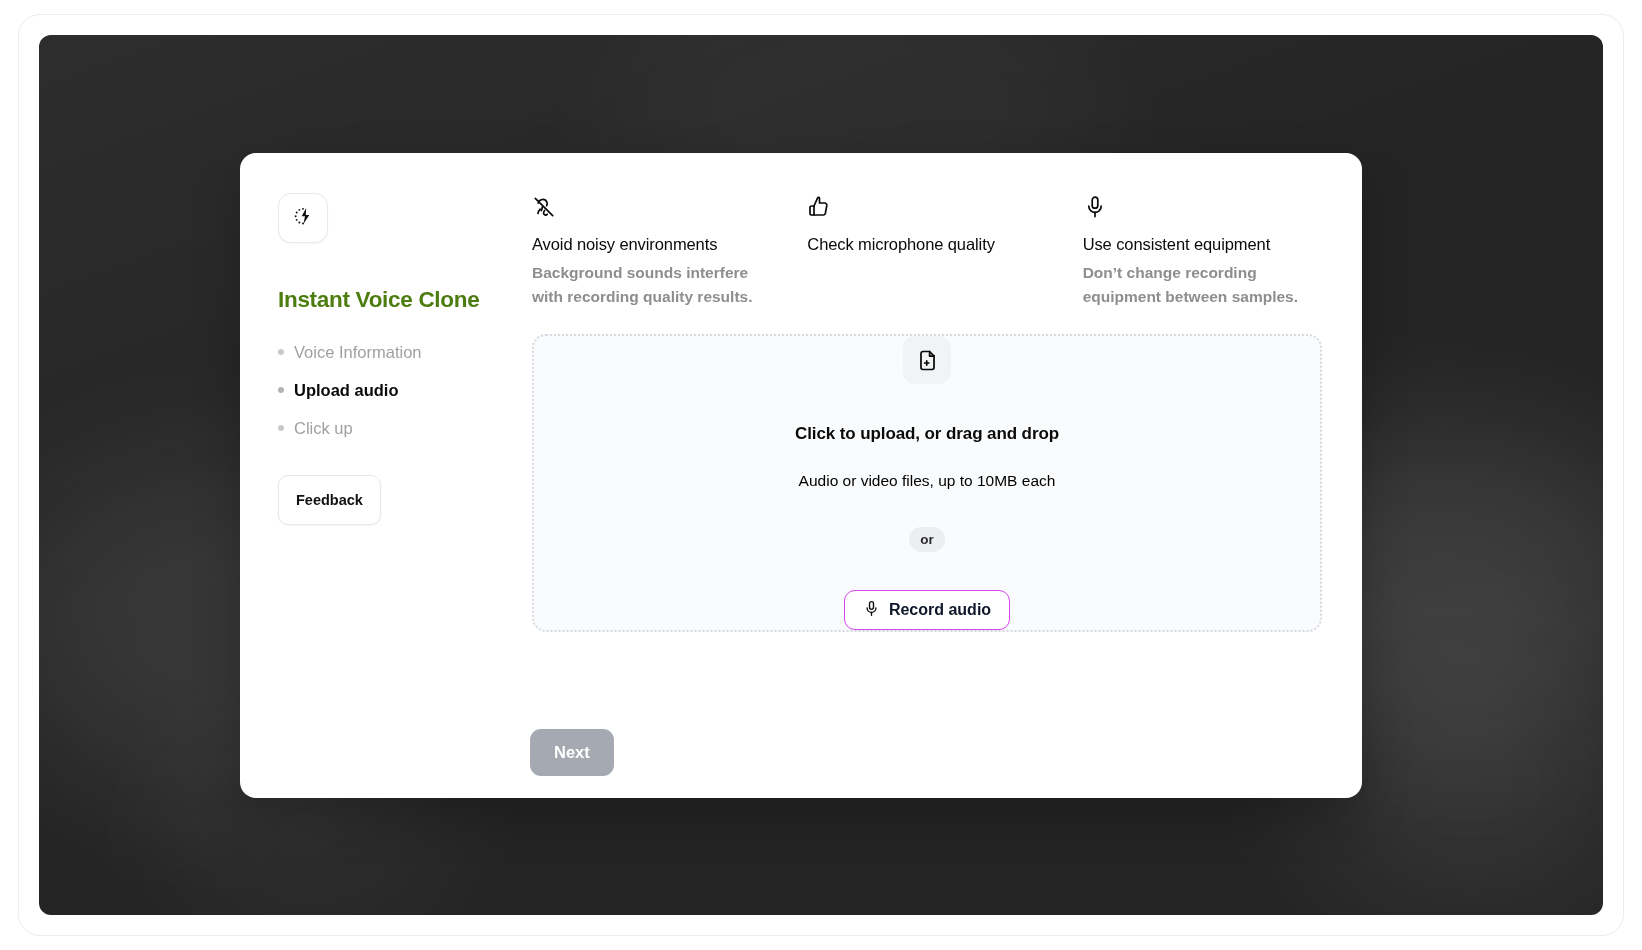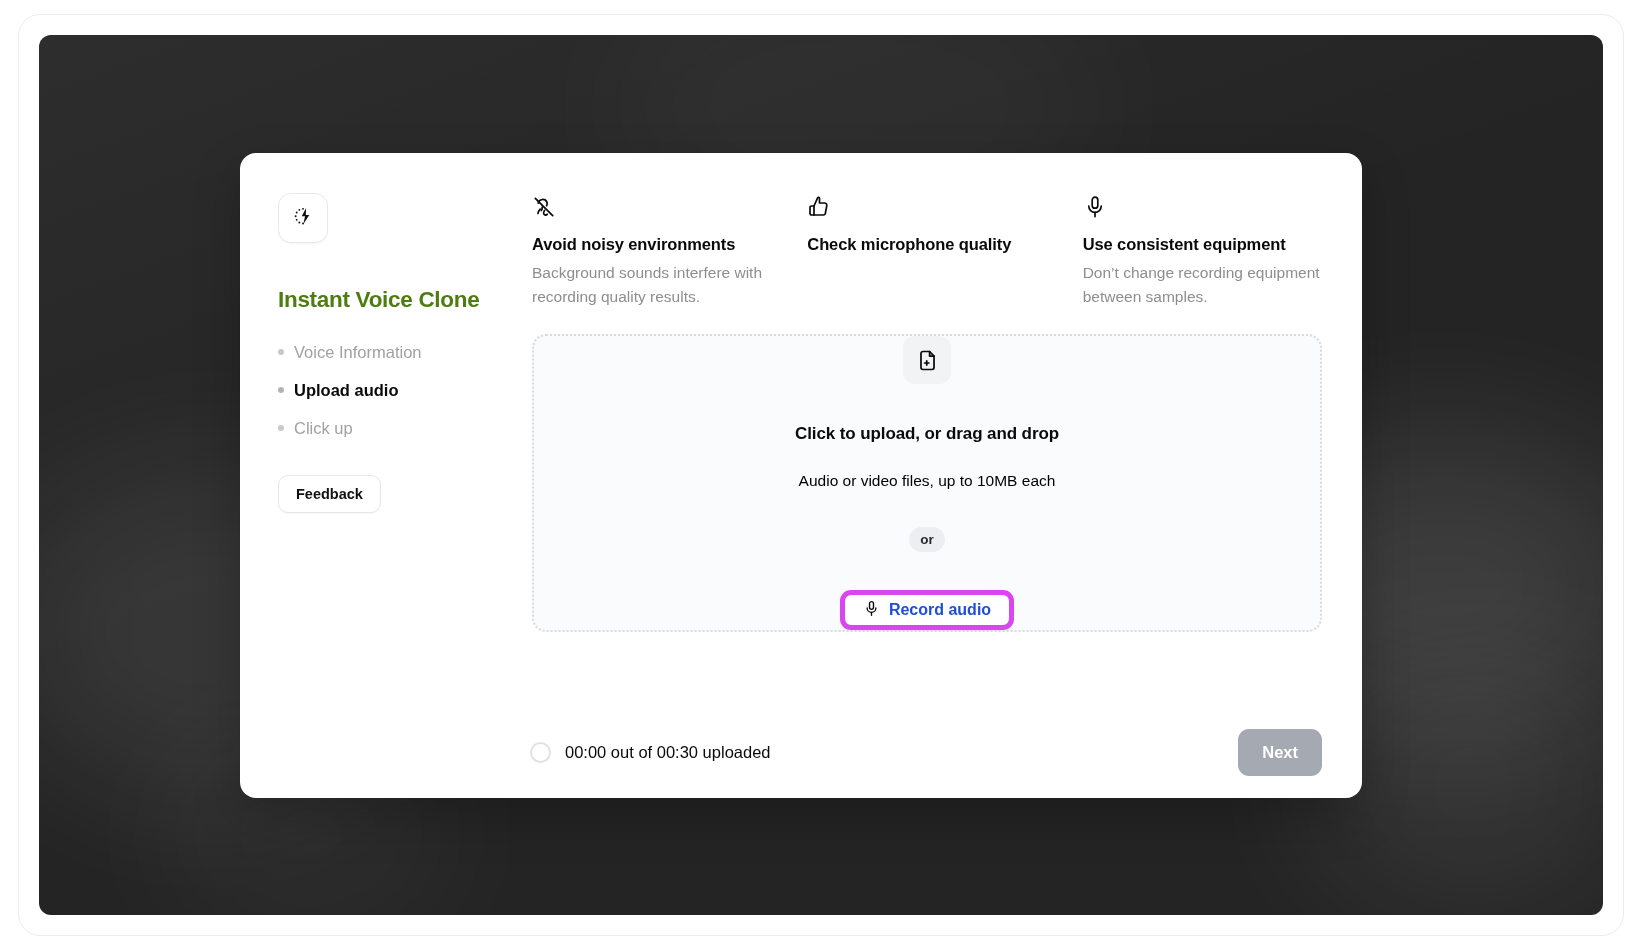--- a/index.html
+++ b/index.html
@@ -98,42 +98,42 @@
     width: 6px; height: 6px; border-radius: 50%;
     background: #c9c9c9; flex: 0 0 6px;
   }
   .step.active .dot { background: #b3b3b3; }
   .step.active .step-label { color: #0a0a0a; font-weight: bold; }
   .step .step-label { color: #a1a1a1; }
 
   .feedback-btn {
     margin-top: 28px;
     display: inline-flex; align-items: center; justify-content: center;
-    height: 38px; padding: 0 17px;
+    height: 50px; padding: 0 17px;
     border: 1px solid #e7e7e7;
     border-radius: 10px;
     background: #fff;
     font-size: 14.5px;
     font-weight: bold;
     color: #111;
     cursor: pointer;
     box-shadow: 0 1px 1.5px rgba(0,0,0,0.035);
   }
 
   
   .content { flex: 1 1 auto; padding-left: 4px; }
 
   .tips { display: flex; gap: 36px; padding-top: 4px; }
   .tip { flex: 1 1 0; min-width: 0; }
   .tip .tip-icon { height: 26px; margin-bottom: 14px; color: #0a0a0a; }
   .tip .tip-title {
-    font-size: 16.5px; font-weight: bold; color: #0a0a0a;
+    font-size: 16.5px; font-weight: normal; color: #0a0a0a;
     letter-spacing: -0.1px; margin-bottom: 7px;
   }
-  .tip .tip-desc { font-size: 15.5px; line-height: 1.52; color: #8e8e8e; }
+  .tip .tip-desc { font-size: 15.5px; line-height: 1.52; color: #8e8e8e; font-weight: bold; }
 
   
   .dropzone {
     margin-top: 26px;
     height: 298px;
     border: 2px dotted #d7dae0;
     border-radius: 14px;
     background: #fafbfc;
     display: flex; flex-direction: column;
     align-items: center; justify-content: space-between;
@@ -153,24 +153,24 @@
     display: inline-flex; align-items: center; justify-content: center;
     min-width: 36px; height: 25px; padding: 0 11px;
     background: #eceef1; border-radius: 12.5px;
     font-size: 13.5px; font-weight: bold; color: #2b2b2b;
   }
   .record-btn {
     margin-top: 17px;
     display: inline-flex; align-items: center; gap: 9px;
     height: 40px; padding: 0 18px;
     background: #fff;
-    border: 5px solid #d946ef;
+    border: 1px solid #d946ef;
     border-radius: 11px;
     box-shadow: 0 1px 2px rgba(0,0,0,0.05);
-    font-size: 16px; font-weight: bold; color: #1d4ed8;
+    font-size: 16px; font-weight: bold; color: #0f172a;
     cursor: pointer;
   }
 
   
   .card-footer {
     height: 92px; flex: 0 0 92px;
     display: flex; align-items: center;
     padding-left: 252px;
   }
   .progress-row { display: flex; align-items: center; gap: 14px; flex: 1 1 auto; }
@@ -304,22 +304,18 @@
                   <line x1="12" y1="17.4" x2="12" y2="21.6"></line>
                 </svg>
               </span>
               <span>Record audio</span>
             </div>
           </div>
         </div>
       </div>
 
       <div class="card-footer">
-        <div class="progress-row">
-          <div class="progress-ring"></div>
-          <div class="progress-text">00:00 out of 00:30 uploaded</div>
-        </div>
         <button class="next-btn" disabled="">Next</button>
       </div>
 
     </div>
   </div>
 </div>
 
 </body></html>

